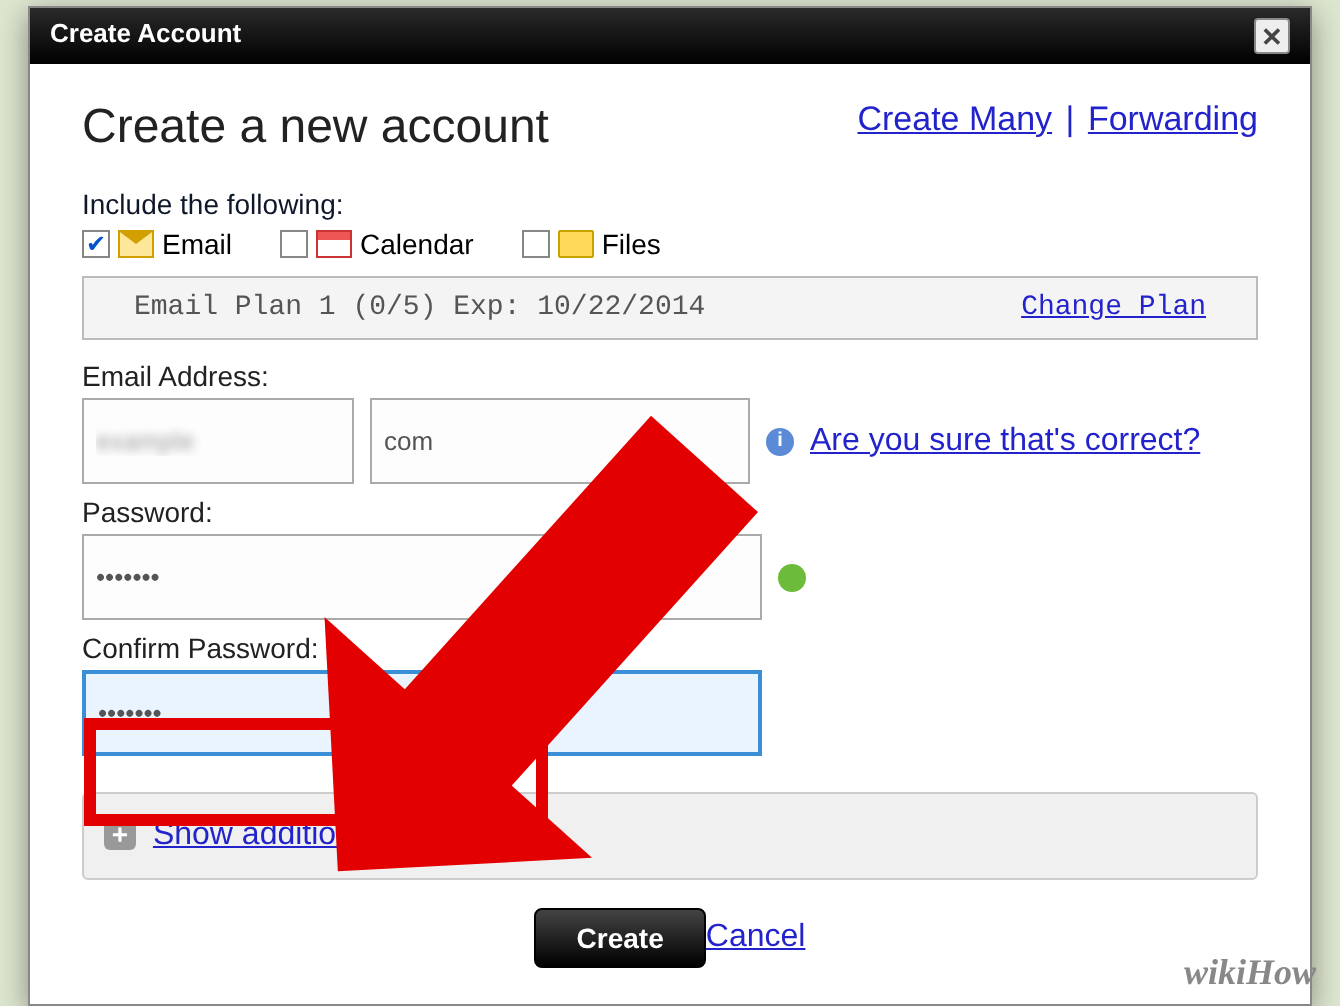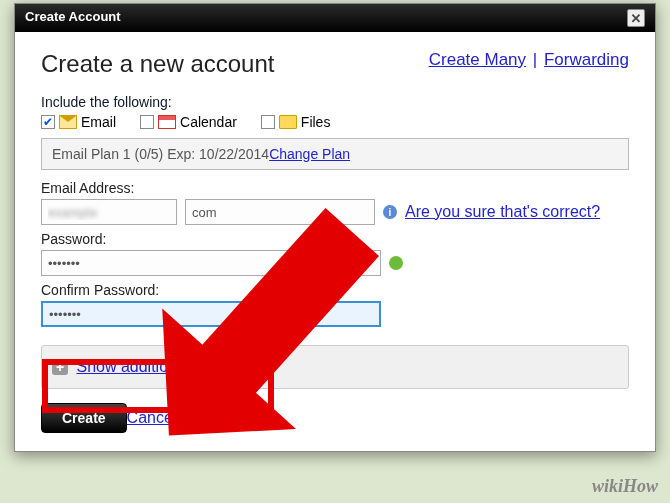--- a/index.html
+++ b/index.html
@@ -63,27 +63,27 @@
     font-size:12px;color:#0055cc;cursor:pointer;
   }
   .ic-mail,.ic-cal,.ic-files { width:18px;height:14px;display:inline-block; }
   .ic-mail { background:#ffe79a;border:1px solid #d1a000;position:relative; }
   .ic-mail::after{content:"";position:absolute;left:0;right:0;top:0;border-left:8px solid transparent;border-right:8px solid transparent;border-top:6px solid #d1a000;}
   .ic-cal { background:#fff;border:1px solid #c33;position:relative; }
   .ic-cal::before{content:"";position:absolute;left:0;right:0;top:0;height:4px;background:#e55;}
   .ic-files { background:#ffd95a;border:1px solid #c9a200;border-radius:1px; }
   .planbox {
     border:1px solid #bbb;background:#f4f4f4;
-    padding:7px 10px;font-size:14px;margin-bottom:10px;
-    display:flex;color:#555;
+    padding:7px 25px;font-size:14px;margin-bottom:10px;
+    display:flex;justify-content:space-between;color:#555;font-family:Liberation Mono, monospace;
   }
   .fld-label{font-size:14px;color:#222;margin:6px 0 3px;}
   .row{display:flex;align-items:center;gap:8px;}
   .txt {
-    border:1px solid #aaa;background:#fdfdfd;height:26px;
+    border:1px solid #aaa;background:#fdfdfd;height:43px;
     padding:3px 6px;font-size:13px;color:#555;
   }
   .txt.blur{color:transparent;text-shadow:0 0 5px #999;}
   .w-email1{width:136px;} .w-email2{width:190px;}
   .w-pass{width:340px;}
   .w-conf{width:340px;border:2px solid #3b8fd6;background:#eaf4ff;}
   .info-ic{width:14px;height:14px;border-radius:50%;background:#5b8bd6;color:#fff;font-size:10px;font-weight:bold;display:inline-flex;align-items:center;justify-content:center;}
   .ok-ic{width:14px;height:14px;border-radius:50%;background:#6dbb3a;display:inline-block;}
   .optsbox{
     margin-top:18px;border:1px solid #ccc;background:#f0f0f0;border-radius:3px;
@@ -98,21 +98,21 @@
     position:absolute;left:246px;top:205px;transform:rotate(42deg);
     pointer-events:none;
   }
   .arrow-body{width:72px;height:210px;background:#e20000;}
   .arrow-head{
     position:absolute;left:-54px;bottom:-64px;
     border-left:90px solid transparent;border-right:90px solid transparent;
     border-top:90px solid #e20000;
   }
   .footer{
-    display:flex;align-items:center;
+    display:flex;justify-content:center;align-items:center;
     padding:14px 0 8px;
   }
   .btn-create{
     background:linear-gradient(#444,#000);color:#fff;border:1px solid #000;
     border-radius:4px;padding:6px 20px;font-size:14px;font-weight:bold;cursor:pointer;
   }
   .wm{
     position:absolute;right:12px;bottom:6px;color:#888;font-size:18px;
     font-family:"Segoe Script","Comic Sans MS",cursive;font-style:italic;font-weight:bold;
   }

